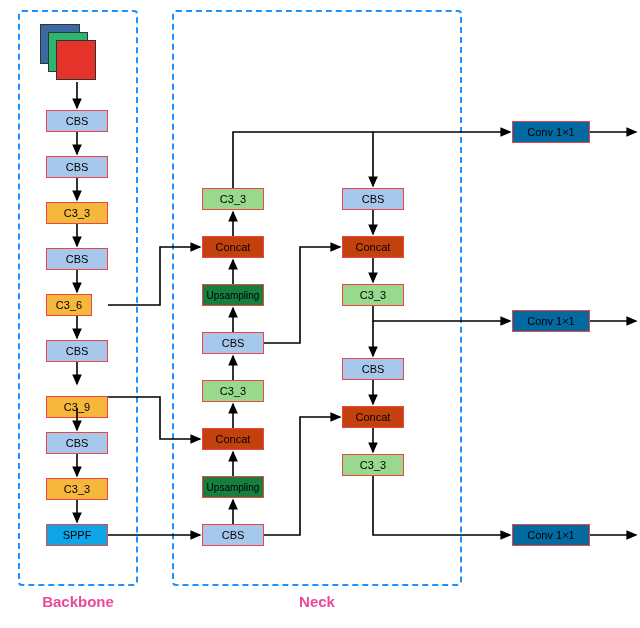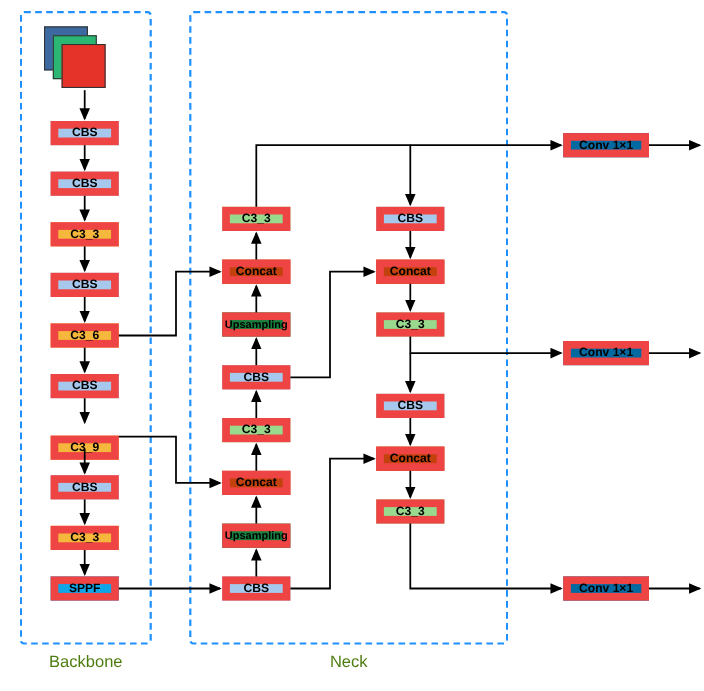--- a/index.html
+++ b/index.html
@@ -1,20 +1,20 @@
 <!DOCTYPE html>
 <html><head>
 <meta charset="utf-8">
 <style>
 *{box-sizing:border-box;margin:0;padding:0}
 body{font-family:Arial,sans-serif;background:#fff}
 .canvas{position:relative;width:640px;height:628px}
 .section{position:absolute;border:2px dashed #1e90ff;border-radius:4px}
-.section-label{position:absolute;bottom:-26px;left:50%;transform:translateX(-50%);color:#4d7c0f;font-size:15px;font-weight:400;white-space:nowrap}
-.node{position:absolute;display:flex;align-items:center;justify-content:center;font-size:11px;font-weight:700;color:#000;border:7px solid #ef4444}
+.section-label{position:absolute;bottom:-26px;left:50%;transform:translateX(-50%);color:#ec4899;font-size:15px;font-weight:700;white-space:nowrap}
+.node{position:absolute;display:flex;align-items:center;justify-content:center;font-size:11px;font-weight:400;color:#000;border:1px solid #ef4444}
 .cbs{background:#a6c8ec}
 .c3y{background:#f5b83d}
 .c3g{background:#98d98e}
 .sppf{background:#0ea5e9;color:#000}
 .conv{background:#0369a1}
 .concat{background:#c2410c}
 .ups{background:#15803d;font-size:10px}
 .stack{position:absolute}
 .sq{position:absolute;width:40px;height:40px;border:1px solid #333}
 svg{position:absolute;top:0;left:0;pointer-events:none}
@@ -34,21 +34,21 @@
   <div class="stack" style="left:40px;top:24px;width:56px;height:56px">
     <div class="sq" style="left:0;top:0;background:#3c6aa0"></div>
     <div class="sq" style="left:8px;top:8px;background:#2bb673"></div>
     <div class="sq" style="left:16px;top:16px;background:#e6332a"></div>
   </div>
 
   <div class="node cbs" style="left:46px;top:110px;width:62px;height:22px">CBS</div>
   <div class="node cbs" style="left:46px;top:156px;width:62px;height:22px">CBS</div>
   <div class="node c3y" style="left:46px;top:202px;width:62px;height:22px">C3_3</div>
   <div class="node cbs" style="left:46px;top:248px;width:62px;height:22px">CBS</div>
-  <div class="node c3y" style="left:46px;top:294px;width:62px;height:22px">C3_6</div>
+  <div class="node c3y" style="left:46px;top:294px;width:46px;height:22px">C3_6</div>
   <div class="node cbs" style="left:46px;top:340px;width:62px;height:22px">CBS</div>
   <div class="node c3y" style="left:46px;top:396px;width:62px;height:22px">C3_9</div>
   <div class="node cbs" style="left:46px;top:432px;width:62px;height:22px">CBS</div>
   <div class="node c3y" style="left:46px;top:478px;width:62px;height:22px">C3_3</div>
   <div class="node sppf" style="left:46px;top:524px;width:62px;height:22px">SPPF</div>
 
   <div class="node cbs" style="left:202px;top:524px;width:62px;height:22px">CBS</div>
   <div class="node ups" style="left:202px;top:476px;width:62px;height:22px">Upsampling</div>
   <div class="node concat" style="left:202px;top:428px;width:62px;height:22px">Concat</div>
   <div class="node c3g" style="left:202px;top:380px;width:62px;height:22px">C3_3</div>

